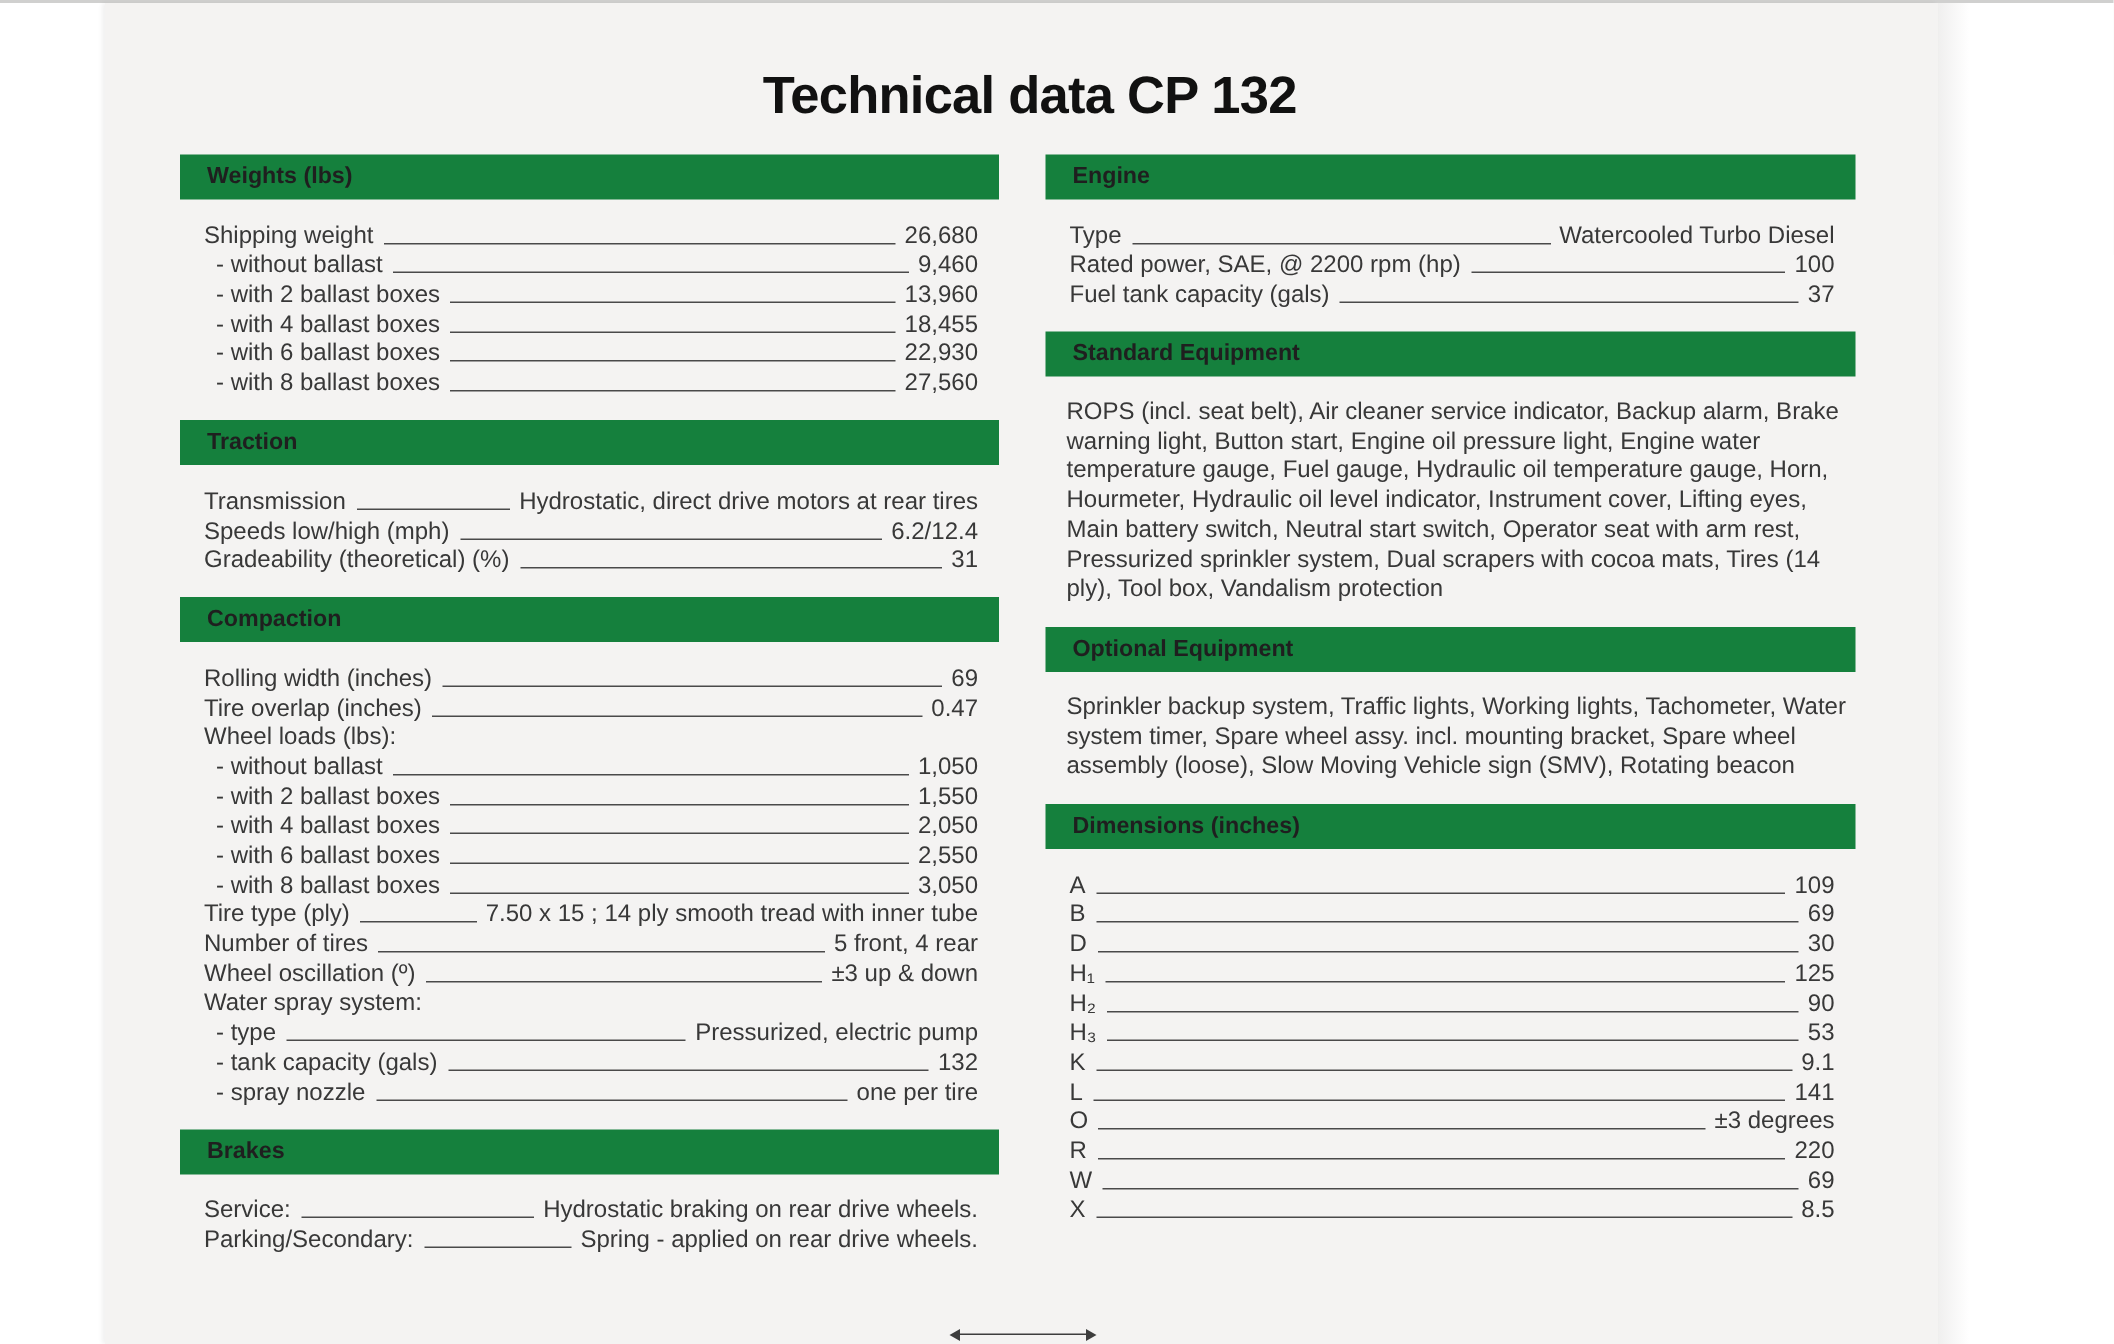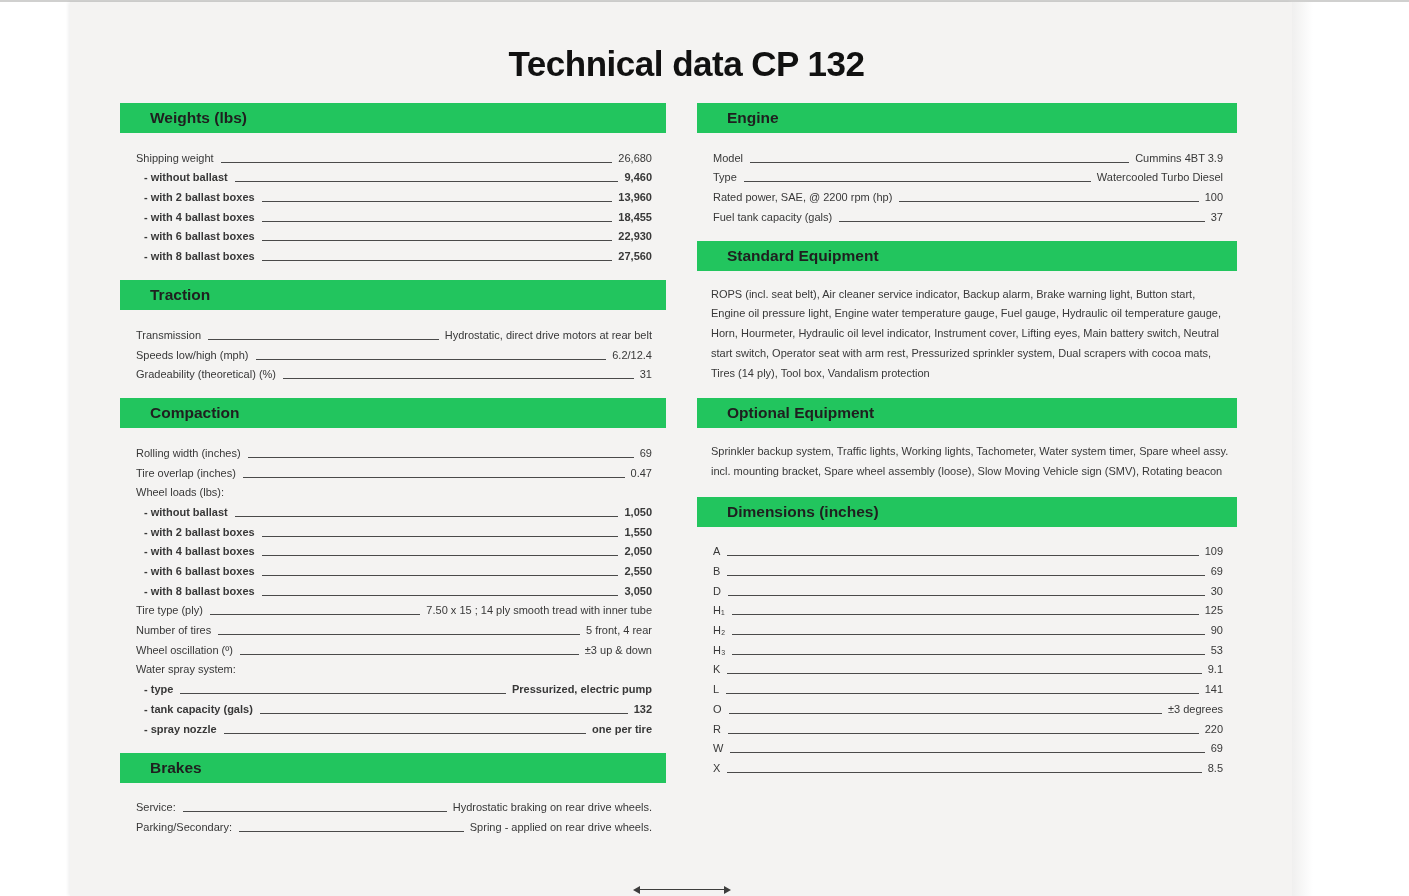--- a/index.html
+++ b/index.html
@@ -32,40 +32,40 @@
     text-align: center;
     font-size: 35px; font-weight: bold;
     letter-spacing: -0.5px;
     color: #111111;
   }
   .col { position: absolute; top: 103px; }
   .col-left  { left: 120px; width: 546px; }
   .col-right { left: 697px; width: 540px; }
   .section-bar {
     height: 30px;
-    background: #22c55e;
+    background: #15803d;
     display: flex; align-items: center;
-    padding: 0 30px;
+    padding: 0 18px;
     font-size: 15.5px; font-weight: bold; color: #1f1f1f;
   }
   .section-content {
     padding: 14px 14px 0 16px;
     margin-bottom: 15px;
-    font-size: 11px; color: #383838;
+    font-size: 16px; color: #383838;
   }
   .section-content.paragraph {
     padding: 14px 6px 0 14px;
     line-height: 19.7px;
   }
   .spec-row {
     display: flex; align-items: flex-end;
     height: 19.7px;
     white-space: nowrap;
   }
-  .spec-row.indent { padding-left: 8px; font-weight: bold; }
+  .spec-row.indent { padding-left: 8px; }
   .spec-label { flex: 0 0 auto; line-height: 18px; }
   .spec-value { flex: 0 0 auto; line-height: 18px; text-align: center; }
   .leader {
     flex: 1 1 auto;
     border-bottom: 1px solid #4a4a4a;
     margin: 0 6px 4px 7px;
     min-width: 12px;
   }
   .dim-arrow {
     position: absolute; left: 633px; top: 886px;
@@ -130,21 +130,21 @@
         </div>
       </div>
   </div>
 
   <div>
     <div class="section-bar">Traction</div>
     <div class="section-content">
         <div class="spec-row">
           <span class="spec-label">Transmission</span>
           <span class="leader"></span>
-          <span class="spec-value">Hydrostatic, direct drive motors at rear belt</span>
+          <span class="spec-value">Hydrostatic, direct drive motors at rear tires</span>
         </div>
         <div class="spec-row">
           <span class="spec-label">Speeds low/high (mph)</span>
           <span class="leader"></span>
           <span class="spec-value">6.2/12.4</span>
         </div>
         <div class="spec-row">
           <span class="spec-label">Gradeability (theoretical) (%)</span>
           <span class="leader"></span>
           <span class="spec-value">31</span>
@@ -245,25 +245,20 @@
       </div>
   </div>
 
 </div>
 
 <div class="col col-right">
 
   <div>
     <div class="section-bar">Engine</div>
     <div class="section-content">
-        <div class="spec-row">
-          <span class="spec-label">Model</span>
-          <span class="leader"></span>
-          <span class="spec-value">Cummins 4BT 3.9</span>
-        </div>
         <div class="spec-row">
           <span class="spec-label">Type</span>
           <span class="leader"></span>
           <span class="spec-value">Watercooled Turbo Diesel</span>
         </div>
         <div class="spec-row">
           <span class="spec-label">Rated power, SAE, @ 2200 rpm (hp)</span>
           <span class="leader"></span>
           <span class="spec-value">100</span>
         </div>

